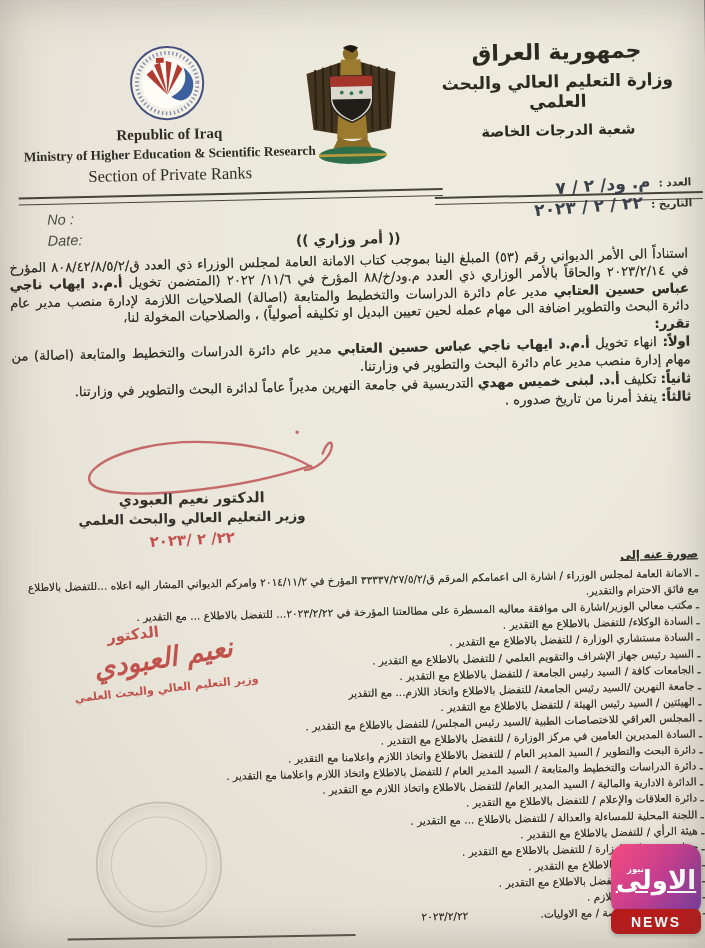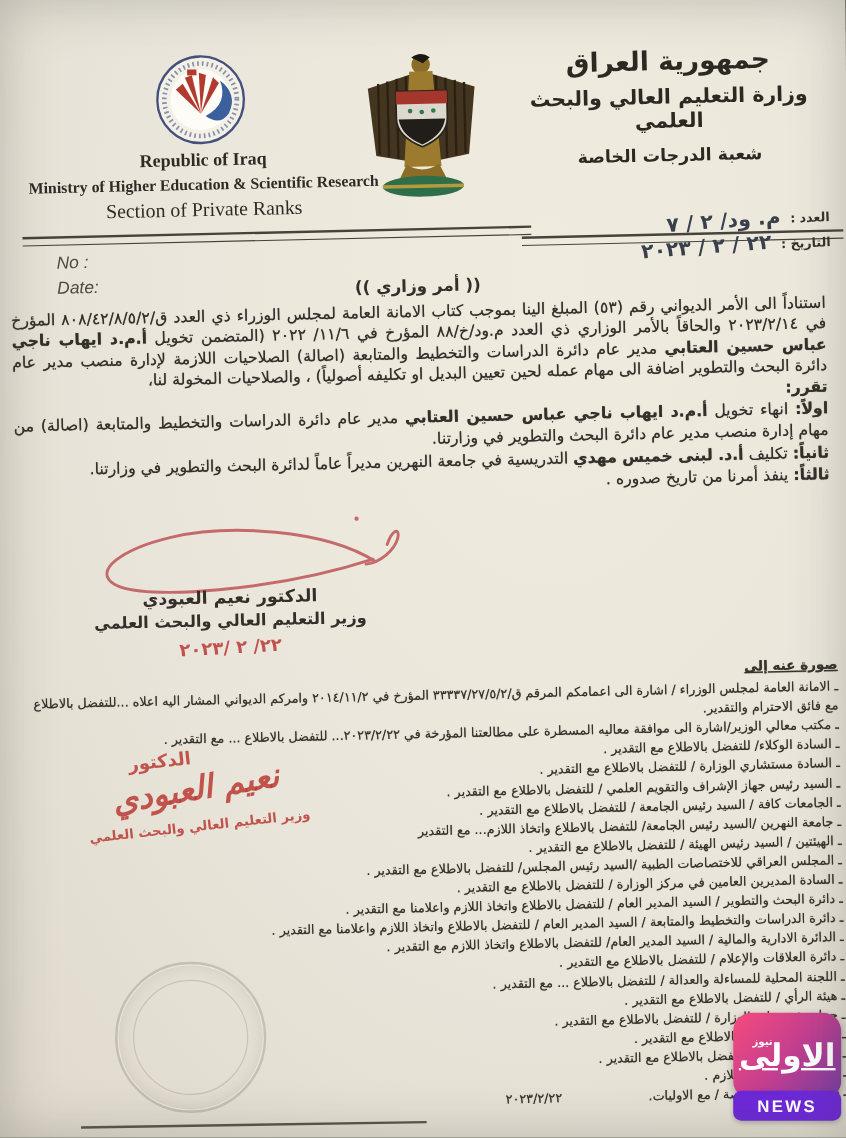--- a/index.html
+++ b/index.html
@@ -250,17 +250,17 @@
     </div>
 
     <div class="abs bline"></div>
   </div>
 
   <div class="abs newslogo">
     <div class="nl-top" id="nl-top" style="background: linear-gradient(130deg, rgb(241, 73, 127) 5%, rgb(196, 63, 143) 50%, rgb(125, 61, 162) 95%);">
       <span class="nl-small">نيوز</span>
       <span class="nl-ar">الاولى</span>
     </div>
-    <div class="nl-band" id="nl-band" style="background: #6d28d9;">NEWS</div>
+    <div class="nl-band" id="nl-band" style="background: #b91c1c;">NEWS</div>
   </div>
 
   <div class="vignette"></div>
 </div>
 
 </body></html>

